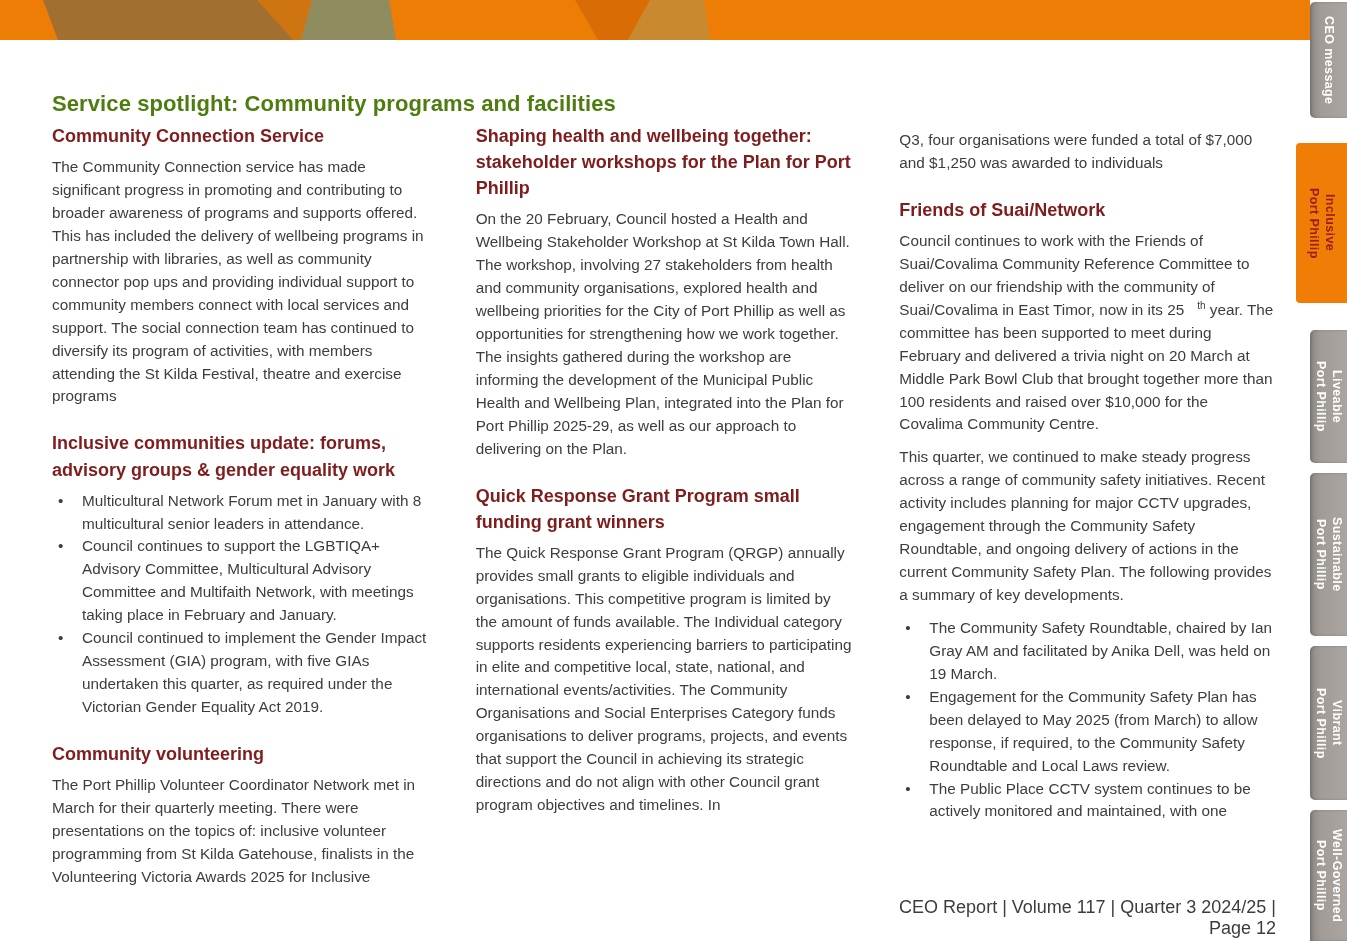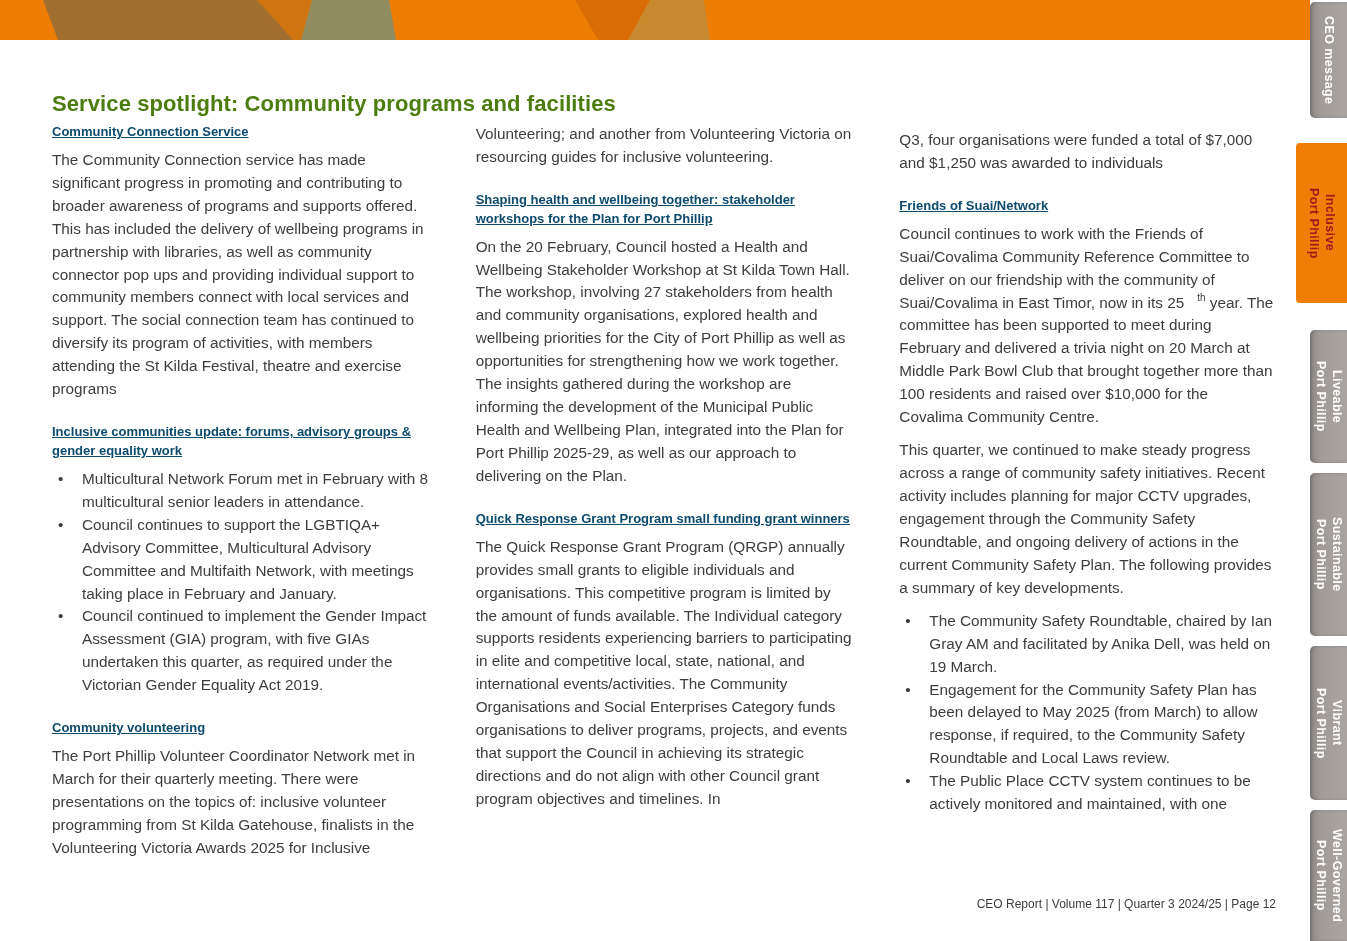--- a/index.html
+++ b/index.html
@@ -9,31 +9,31 @@
   
   .banner{position:absolute;left:0;top:0;width:1310px;height:40px;display:block;}
 
   
   .page-title{position:absolute;left:52px;top:76px;width:900px;
     font-size:22px;font-weight:700;letter-spacing:.1px;}
 
   
   .columns{position:absolute;left:52px;top:120px;display:flex;gap:47px;width:1224px;}
   .col{width:377px;color:#3d3d3d;font-size:15.3px;line-height:1.5;}
-  .col h3{font-size:13px;font-weight:700;color:#0c4a6e;margin:22px 0 7px 0;line-height:1.45;text-decoration:underline;}
+  .col h3{font-size:18px;font-weight:700;color:#7f1d1d;margin:22px 0 7px 0;line-height:1.45;}
   .col h3:first-child{margin-top:3px;}
   .col p{margin:0 0 10px 0;}
   .col ul{list-style:none;margin:2px 0 10px 0;padding:0;}
   .col li{position:relative;padding-left:30px;margin:0;}
   .col li::before{content:"\2022";position:absolute;left:6px;top:0;font-size:15.3px;}
   sup{font-size:10px;line-height:0;margin-left:13px;}
 
   
   .footer{position:absolute;top:897px;left:899px;width:377px;text-align:right;
-    font-size:12px;color:#3d3d3d;}
+    font-size:18px;color:#3d3d3d;}
 
   
   .tab{position:absolute;left:1310px;width:37px;
     background:linear-gradient(90deg,#8f8a86 0%,#a19c98 30%,#aaa5a1 100%);
     border-radius:5px 0 0 5px;
     display:flex;align-items:center;justify-content:center;
     box-shadow:inset 2px 0 3px rgba(0,0,0,.18);}
   .tab .vtext{writing-mode:vertical-rl;font-size:12.5px;font-weight:700;color:#ffffff;
     letter-spacing:.4px;line-height:1.3;text-align:center;white-space:nowrap;}
   .tab.active{left:1296px;width:51px;box-shadow:none;border-radius:4px 0 0 4px;}
@@ -54,30 +54,29 @@
 
   <h1 class="page-title" style="color:#4d7c0f;">Service spotlight: Community programs and facilities</h1>
 
   <div class="columns">
 
     <div class="col">
       <h3>Community Connection Service</h3>
       <p>The Community Connection service has made significant progress in promoting and contributing to broader awareness of programs and supports offered. This has included the delivery of wellbeing programs in partnership with libraries, as well as community connector pop ups and providing individual support to community members connect with local services and support. The social connection team has continued to diversify its program of activities, with members attending the St Kilda Festival, theatre and exercise programs</p>
       <h3>Inclusive communities update: forums, advisory groups &amp; gender equality work</h3>
       <ul>
-        <li>Multicultural Network Forum met in February with 8 multicultural senior leaders in attendance.</li>
+        <li>Multicultural Network Forum met in January with 8 multicultural senior leaders in attendance.</li>
         <li>Council continues to support the LGBTIQA+ Advisory Committee, Multicultural Advisory Committee and Multifaith Network, with meetings taking place in February and January.</li>
         <li>Council continued to implement the Gender Impact Assessment (GIA) program, with five GIAs undertaken this quarter, as required under the Victorian Gender Equality Act 2019.</li>
       </ul>
       <h3>Community volunteering</h3>
       <p>The Port Phillip Volunteer Coordinator Network met in March for their quarterly meeting. There were presentations on the topics of: inclusive volunteer programming from St Kilda Gatehouse, finalists in the Volunteering Victoria Awards 2025 for Inclusive</p>
     </div>
 
     <div class="col">
-      <p style="margin-top:3px">Volunteering; and another from Volunteering Victoria on resourcing guides for inclusive volunteering.</p>
       <h3>Shaping health and wellbeing together: stakeholder workshops for the Plan for Port Phillip</h3>
       <p>On the 20 February, Council hosted a Health and Wellbeing Stakeholder Workshop at St Kilda Town Hall. The workshop, involving 27 stakeholders from health and community organisations, explored health and wellbeing priorities for the City of Port Phillip as well as opportunities for strengthening how we work together. The insights gathered during the workshop are informing the development of the Municipal Public Health and Wellbeing Plan, integrated into the Plan for Port Phillip 2025-29, as well as our approach to delivering on the Plan.</p>
       <h3>Quick Response Grant Program small funding grant winners</h3>
       <p>The Quick Response Grant Program (QRGP) annually provides small grants to eligible individuals and organisations. This competitive program is limited by the amount of funds available. The Individual category supports residents experiencing barriers to participating in elite and competitive local, state, national, and international events/activities. The Community Organisations and Social Enterprises Category funds organisations to deliver programs, projects, and events that support the Council in achieving its strategic directions and do not align with other Council grant program objectives and timelines. In</p>
     </div>
 
     <div class="col">
       <p style="margin-top:9px">Q3, four organisations were funded a total of $7,000 and $1,250 was awarded to individuals</p>
       <h3>Friends of Suai/Network</h3>
       <p><span>Council continues to work with the Friends of Suai/Covalima Community Reference Committee to deliver on our friendship with the community of Suai/Covalima in East Timor, now in its 25</span><sup>th</sup><span> year. The committee has been supported to meet during February and delivered a trivia night on 20 March at Middle Park Bowl Club that brought together more than 100 residents and raised over $10,000 for the Covalima Community Centre.</span></p>

